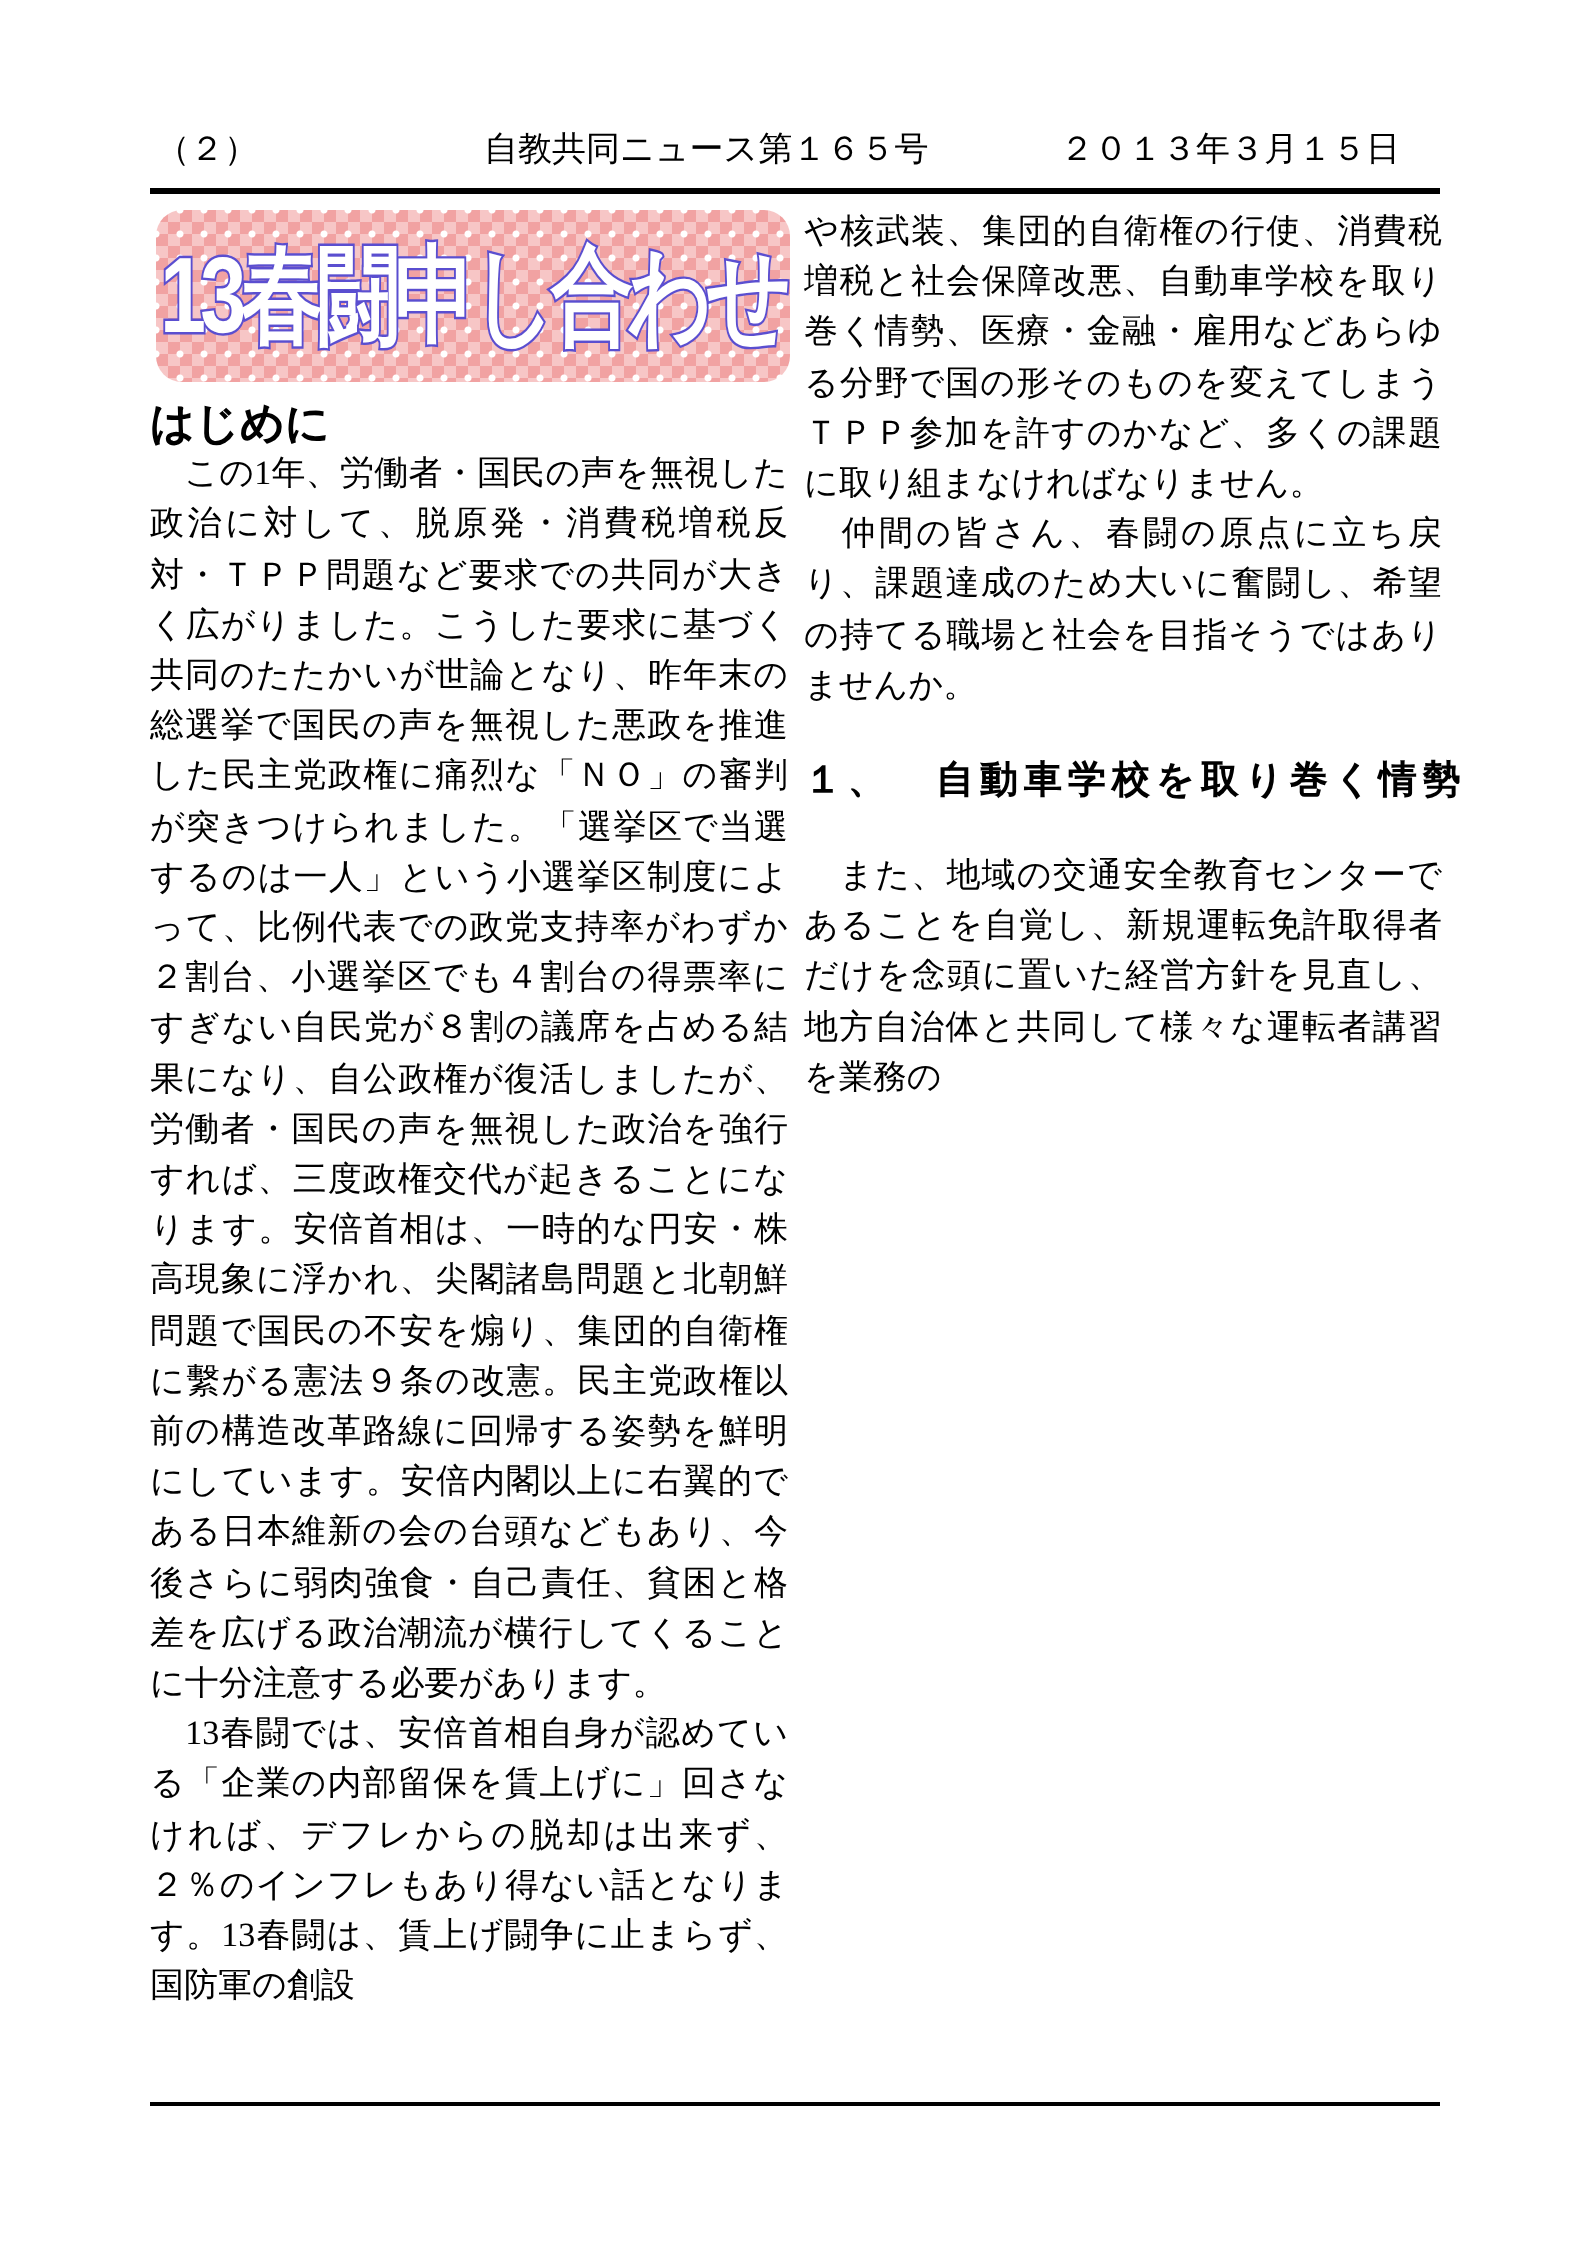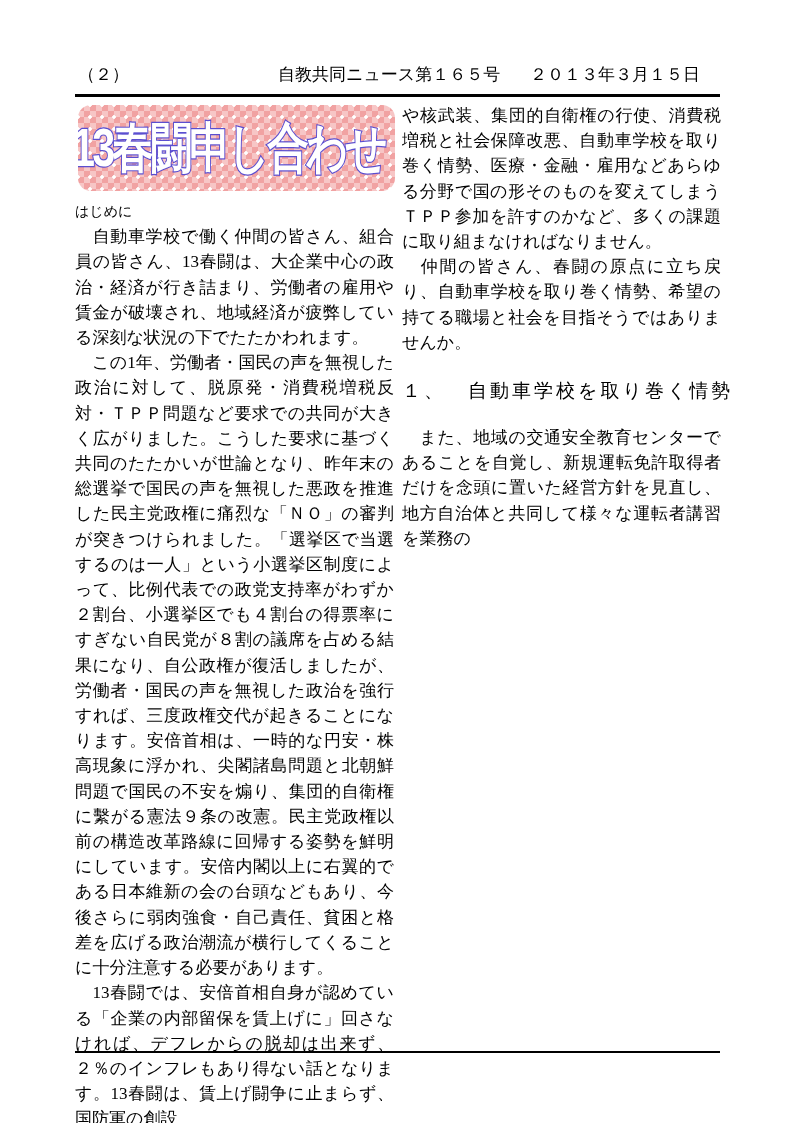--- a/index.html
+++ b/index.html
@@ -16,37 +16,37 @@
   .abs { position: absolute; }
 
   
   .hdr-text {
     font-family: "Liberation Sans", sans-serif;
     font-size: 17px;
     line-height: 20px;
     white-space: nowrap;
   }
   .page-number   { left: 78px;  top: 65px; }
-  .newsletter-title { left: 242px; top: 65px; margin-left: 36px; }
+  .newsletter-title { left: 242px; top: 65px; }
   .issue-date    { left: 530px; top: 65px; }
   .header-rule {
     left: 75px; top: 94px;
     width: 645px; height: 3px;
     background: #000000;
   }
 
   
   .banner {
     left: 78px; top: 105px;
     width: 317px; height: 86px;
     border-radius: 13px;
     overflow: hidden;
     display: flex;
     align-items: center;
-    justify-content: flex-end;
+    justify-content: center;
     background-color: #f1a2a2;
     background-image:
       radial-gradient(circle, #ffffff 1.5px, rgba(255,255,255,0) 2px),
       linear-gradient(45deg, #f7c6c6 25%, rgba(0,0,0,0) 25%, rgba(0,0,0,0) 75%, #f7c6c6 75%),
       linear-gradient(45deg, #f7c6c6 25%, rgba(0,0,0,0) 25%, rgba(0,0,0,0) 75%, #f7c6c6 75%);
     background-size: 12px 12px, 12px 12px, 12px 12px;
     background-position: 6px 6px, 0 0, 6px 6px;
   }
   .banner-text {
     font-family: "Liberation Sans", sans-serif;
@@ -68,27 +68,27 @@
     font-size: 17px;
     line-height: 25.2px;
     text-align: justify;
     text-justify: inter-character;
   }
   .col-left  { left: 75px;  top: 199px; }
   .col-right { left: 402px; top: 103px; }
   .column p { margin: 0; padding: 0; }
   .intro-heading {
     margin: 0;
-    font-size: 14px;
-    font-weight: normal;
+    font-size: 22px;
+    font-weight: bold;
     line-height: 25.2px;
   }
   .section-heading {
     font-family: "Liberation Sans", sans-serif;
-    font-weight: normal;
+    font-weight: bold;
     font-size: 19px;
     letter-spacing: 3px;
     line-height: 26px;
     margin: 23px 0 21px 0;
     white-space: nowrap;
   }
 
   
   .footer-rule {
     left: 75px; top: 1051px;
@@ -106,25 +106,24 @@
 <div class="abs hdr-text issue-date">２０１３年３月１５日</div>
 
 <div class="abs header-rule"></div>
 
 <div class="abs banner">
   <div class="banner-text">13春闘申し合わせ</div>
 </div>
 
 <div class="abs column col-left">
   <h2 class="intro-heading">はじめに</h2>
-  <p>　自動車学校で働く仲間の皆さん、組合員の皆さん、13春闘は、大企業中心の政治・経済が行き詰まり、労働者の雇用や賃金が破壊され、地域経済が疲弊している深刻な状況の下でたたかわれます。</p>
   <p>　この1年、労働者・国民の声を無視した政治に対して、脱原発・消費税増税反対・ＴＰＰ問題など要求での共同が大きく広がりました。こうした要求に基づく共同のたたかいが世論となり、昨年末の総選挙で国民の声を無視した悪政を推進した民主党政権に痛烈な「ＮＯ」の審判が突きつけられました。「選挙区で当選するのは一人」という小選挙区制度によって、比例代表での政党支持率がわずか２割台、小選挙区でも４割台の得票率にすぎない自民党が８割の議席を占める結果になり、自公政権が復活しましたが、労働者・国民の声を無視した政治を強行すれば、三度政権交代が起きることになります。安倍首相は、一時的な円安・株高現象に浮かれ、尖閣諸島問題と北朝鮮問題で国民の不安を煽り、集団的自衛権に繫がる憲法９条の改憲。民主党政権以前の構造改革路線に回帰する姿勢を鮮明にしています。安倍内閣以上に右翼的である日本維新の会の台頭などもあり、今後さらに弱肉強食・自己責任、貧困と格差を広げる政治潮流が横行してくることに十分注意する必要があります。</p>
   <p>　13春闘では、安倍首相自身が認めている「企業の内部留保を賃上げに」回さなければ、デフレからの脱却は出来ず、２％のインフレもあり得ない話となります。13春闘は、賃上げ闘争に止まらず、国防軍の創設</p>
 </div>
 
 <div class="abs column col-right">
   <p>や核武装、集団的自衛権の行使、消費税増税と社会保障改悪、自動車学校を取り巻く情勢、医療・金融・雇用などあらゆる分野で国の形そのものを変えてしまうＴＰＰ参加を許すのかなど、多くの課題に取り組まなければなりません。</p>
-  <p>　仲間の皆さん、春闘の原点に立ち戻り、自動車学校を取り巻く情勢、希望の持てる職場と社会を目指そうではありませんか。</p>
+  <p>　仲間の皆さん、春闘の原点に立ち戻り、課題達成のため大いに奮闘し、希望の持てる職場と社会を目指そうではありませんか。</p>
   <h2 class="section-heading">１、　自動車学校を取り巻く情勢</h2>
   <p>　また、地域の交通安全教育センターであることを自覚し、新規運転免許取得者だけを念頭に置いた経営方針を見直し、地方自治体と共同して様々な運転者講習を業務の</p>
 </div>
 
 <div class="abs footer-rule"></div>
 
 </body></html>

